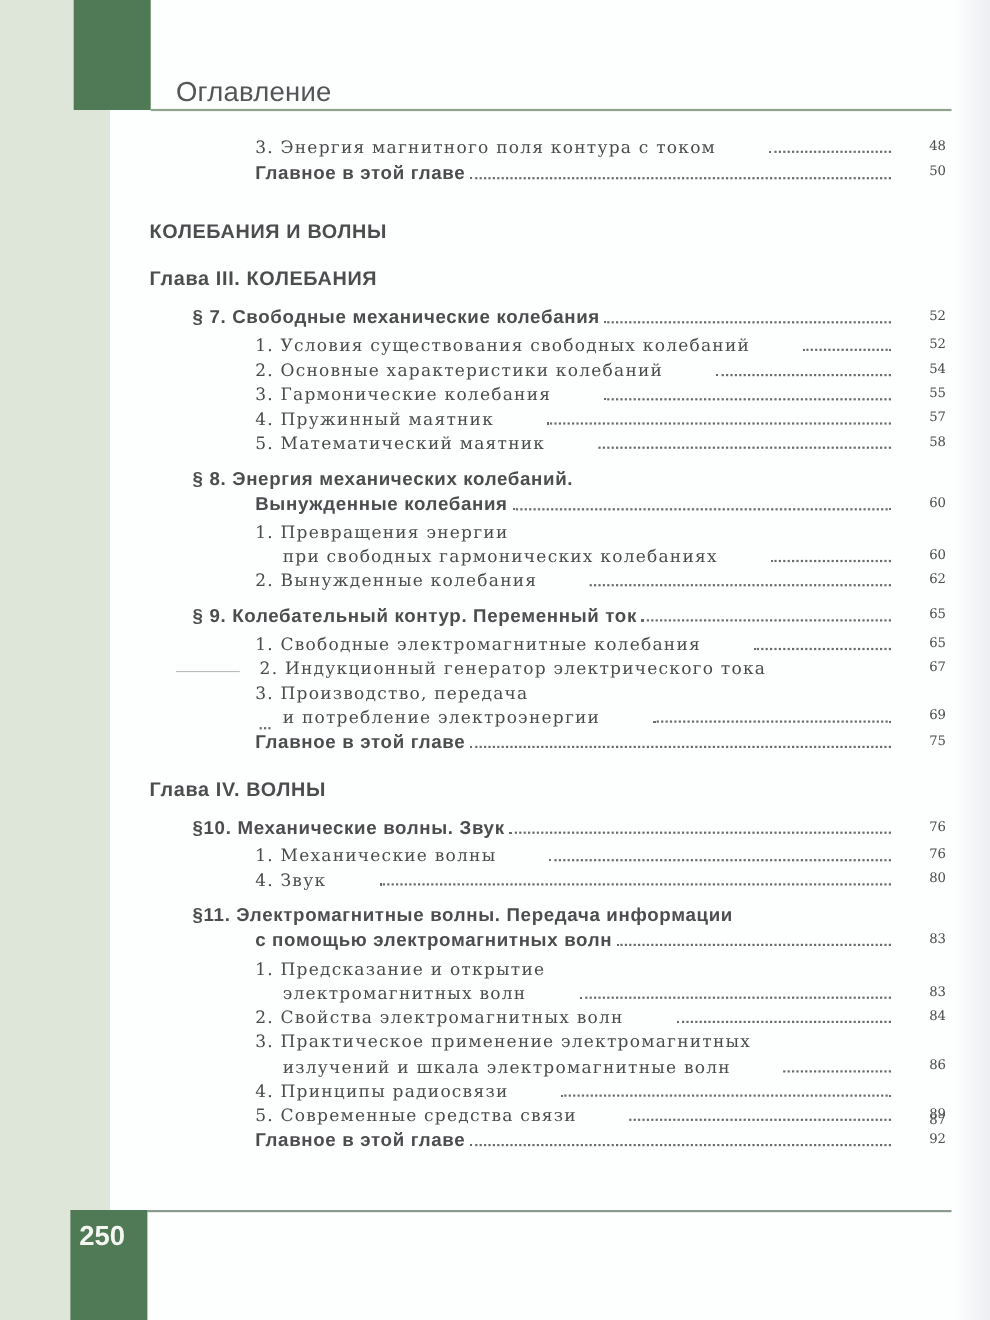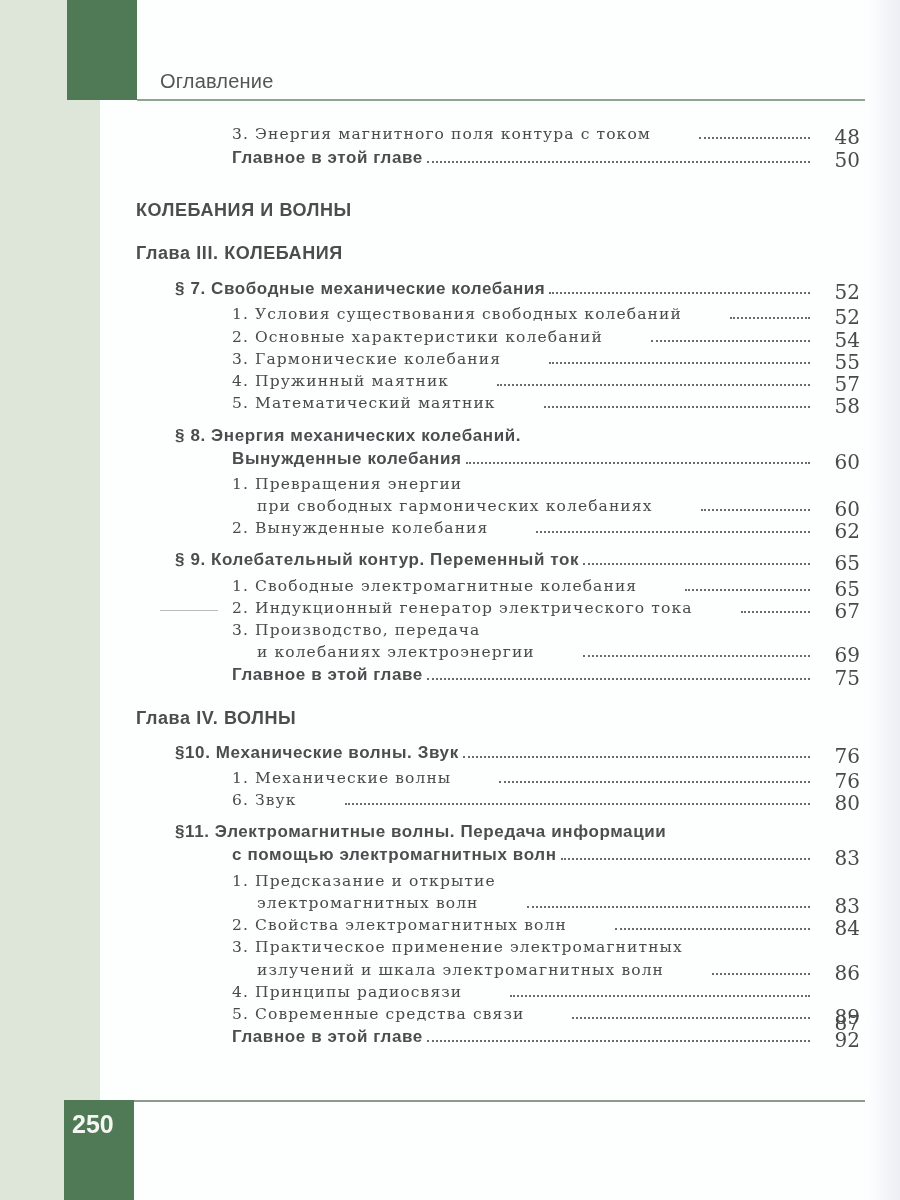--- a/index.html
+++ b/index.html
@@ -20,21 +20,21 @@
     .header-block {
       position: absolute; left: 67px; top: 0; width: 70px; height: 100px;
       background: #4f7a55;
     }
     .header-rule {
       position: absolute; left: 137px; top: 99px; width: 728px; height: 2px;
       background: #8fa68e;
     }
     .header-title {
       position: absolute; left: 160px; top: 70px;
-      font-family: "Liberation Sans", sans-serif; font-size: 20px;
+      font-family: "Liberation Sans", sans-serif; font-size: 25px;
       color: #555558; letter-spacing: 0.2px;
     }
     .footer-rule {
       position: absolute; left: 134px; top: 1100px; width: 731px; height: 2px;
       background: #8a9a8c;
     }
     .footer-block {
       position: absolute; left: 64px; top: 1100px; width: 70px; height: 100px;
       background: #4f7a55;
     }
@@ -54,21 +54,21 @@
     .heading { font-family: Liberation Sans, sans-serif; font-weight: bold; font-size: 18px; letter-spacing: 0.6px; color: #4d4d50; }
     .leader {
       flex: 1 1 auto;
       border-bottom: 2px dotted #6b6b6e;
       margin: 0 4px 4px 4px;
       height: 1px;
       min-width: 10px;
     }
     .pnum {
       position: absolute; right: 40px;
-      font-family: "DejaVu Serif", serif; font-size: 20px; color: #4a4a4c;
+      font-family: "DejaVu Serif", serif; font-size: 12px; color: #4a4a4c;
     }
     .artifact-dash {
       position: absolute; left: 160px; top: 610px; width: 58px; height: 1px;
       background: #b8bcbc;
     }
   </style>
 </head>
 <body>
 
 <div class="side-strip"></div>
@@ -164,31 +164,31 @@
 </div>
 <div class="pnum" style="top:551px;">65</div>
 
 <div class="toc-line serif" style="left:232px; top:577px; width:582px;">
   <span>1. Свободные электромагнитные колебания</span>
     <span class="leader"></span>
 </div>
 <div class="pnum" style="top:577px;">65</div>
 
 <div class="artifact-dash"></div>
-<div class="toc-line serif" style="left:232px; top:599px; width:582px;">
+<div class="toc-line serif" style="left:232px; top:599px; width:582px;flex-direction:column;">
   <span>2. Индукционный генератор электрического тока</span>
     <span class="leader"></span>
 </div>
 <div class="pnum" style="top:599px;">67</div>
 
 <div class="toc-line serif" style="left:232px; top:621px;">
   <span>3. Производство, передача</span>
 </div>
 <div class="toc-line serif" style="left:257px; top:643px; width:557px;">
-  <span>и колебаниях электроэнергии</span>
+  <span>и потребление электроэнергии</span>
     <span class="leader"></span>
 </div>
 <div class="pnum" style="top:643px;">69</div>
 
 <div class="toc-line sans-b" style="left:232px; top:665px; width:582px;">
   <span>Главное в этой главе</span>
     <span class="leader"></span>
 </div>
 <div class="pnum" style="top:666px;">75</div>
 
@@ -202,21 +202,21 @@
 </div>
 <div class="pnum" style="top:744px;">76</div>
 
 <div class="toc-line serif" style="left:232px; top:769px; width:582px;">
   <span>1. Механические волны</span>
     <span class="leader"></span>
 </div>
 <div class="pnum" style="top:769px;">76</div>
 
 <div class="toc-line serif" style="left:232px; top:791px; width:582px;">
-  <span>6. Звук</span>
+  <span>4. Звук</span>
     <span class="leader"></span>
 </div>
 <div class="pnum" style="top:791px;">80</div>
 
 <div class="toc-line sans-b" style="left:175px; top:822px;">
   <span>§11. Электромагнитные волны. Передача информации</span>
 </div>
 <div class="toc-line sans-b" style="left:232px; top:845px; width:582px;">
   <span>с помощью электромагнитных волн</span>
     <span class="leader"></span>
@@ -235,21 +235,21 @@
 <div class="toc-line serif" style="left:232px; top:916px; width:582px;">
   <span>2. Свойства электромагнитных волн</span>
     <span class="leader"></span>
 </div>
 <div class="pnum" style="top:916px;">84</div>
 
 <div class="toc-line serif" style="left:232px; top:938px;">
   <span>3. Практическое применение электромагнитных</span>
 </div>
 <div class="toc-line serif" style="left:257px; top:961px; width:557px;">
-  <span>излучений и шкала электромагнитных волн</span>
+  <span>излучений и шкала электромагнитные волн</span>
     <span class="leader"></span>
 </div>
 <div class="pnum" style="top:961px;">86</div>
 
 <div class="toc-line serif" style="left:232px; top:983px; width:582px;">
   <span>4. Принципы радиосвязи</span>
     <span class="leader"></span>
 </div>
 <div class="pnum" style="top:983px;margin-top:28px;">87</div>
 

